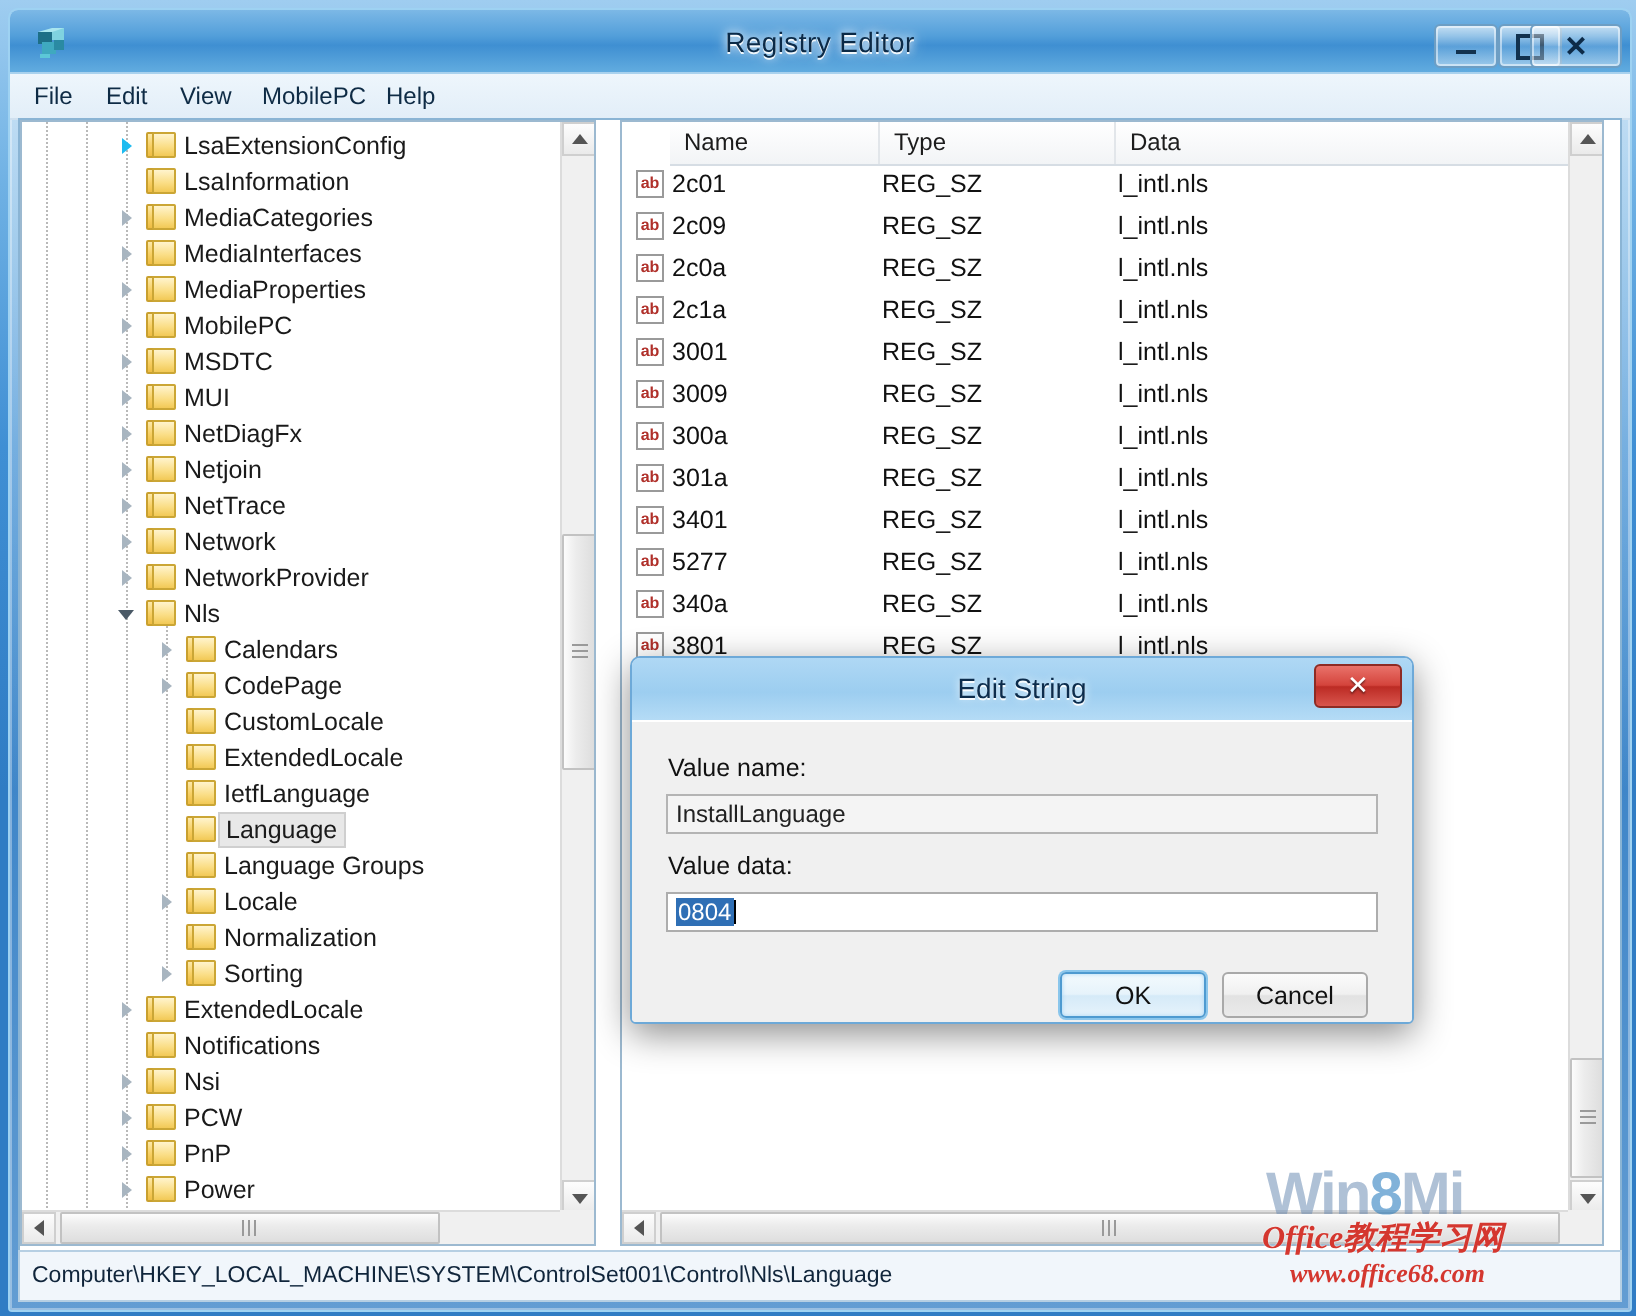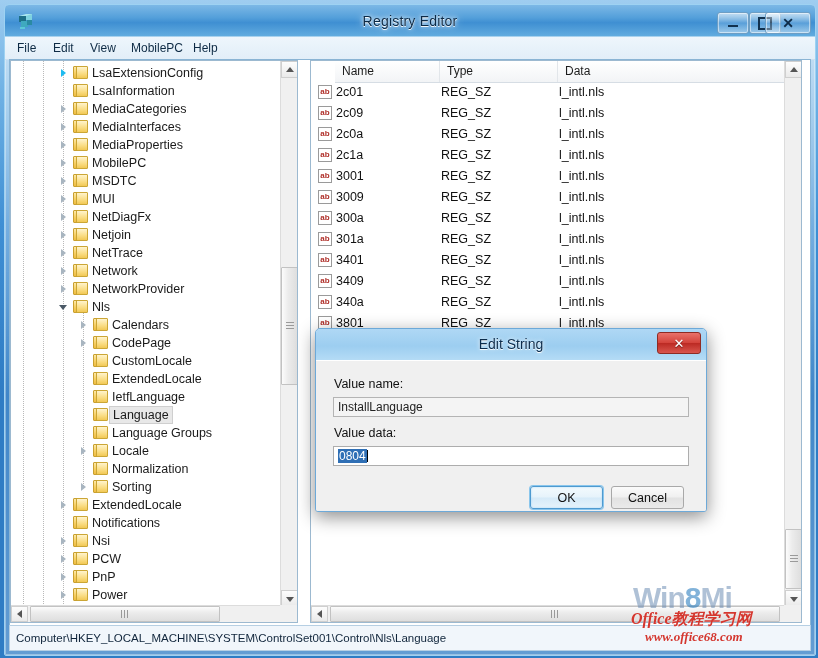--- a/index.html
+++ b/index.html
@@ -631,21 +631,21 @@
             <span class="ldata">l_intl.nls</span>
           </div>
           <div class="lrow" style="top: 168px;">
             <span class="licon">ab</span>
             <span class="lname">3401</span>
             <span class="ltype">REG_SZ</span>
             <span class="ldata">l_intl.nls</span>
           </div>
           <div class="lrow" style="top: 189px;">
             <span class="licon">ab</span>
-            <span class="lname">3409</span>
+            <span class="lname">5277</span>
             <span class="ltype">REG_SZ</span>
             <span class="ldata">l_intl.nls</span>
           </div>
           <div class="lrow" style="top: 210px;">
             <span class="licon">ab</span>
             <span class="lname">340a</span>
             <span class="ltype">REG_SZ</span>
             <span class="ldata">l_intl.nls</span>
           </div>
           <div class="lrow" style="top: 231px;">

